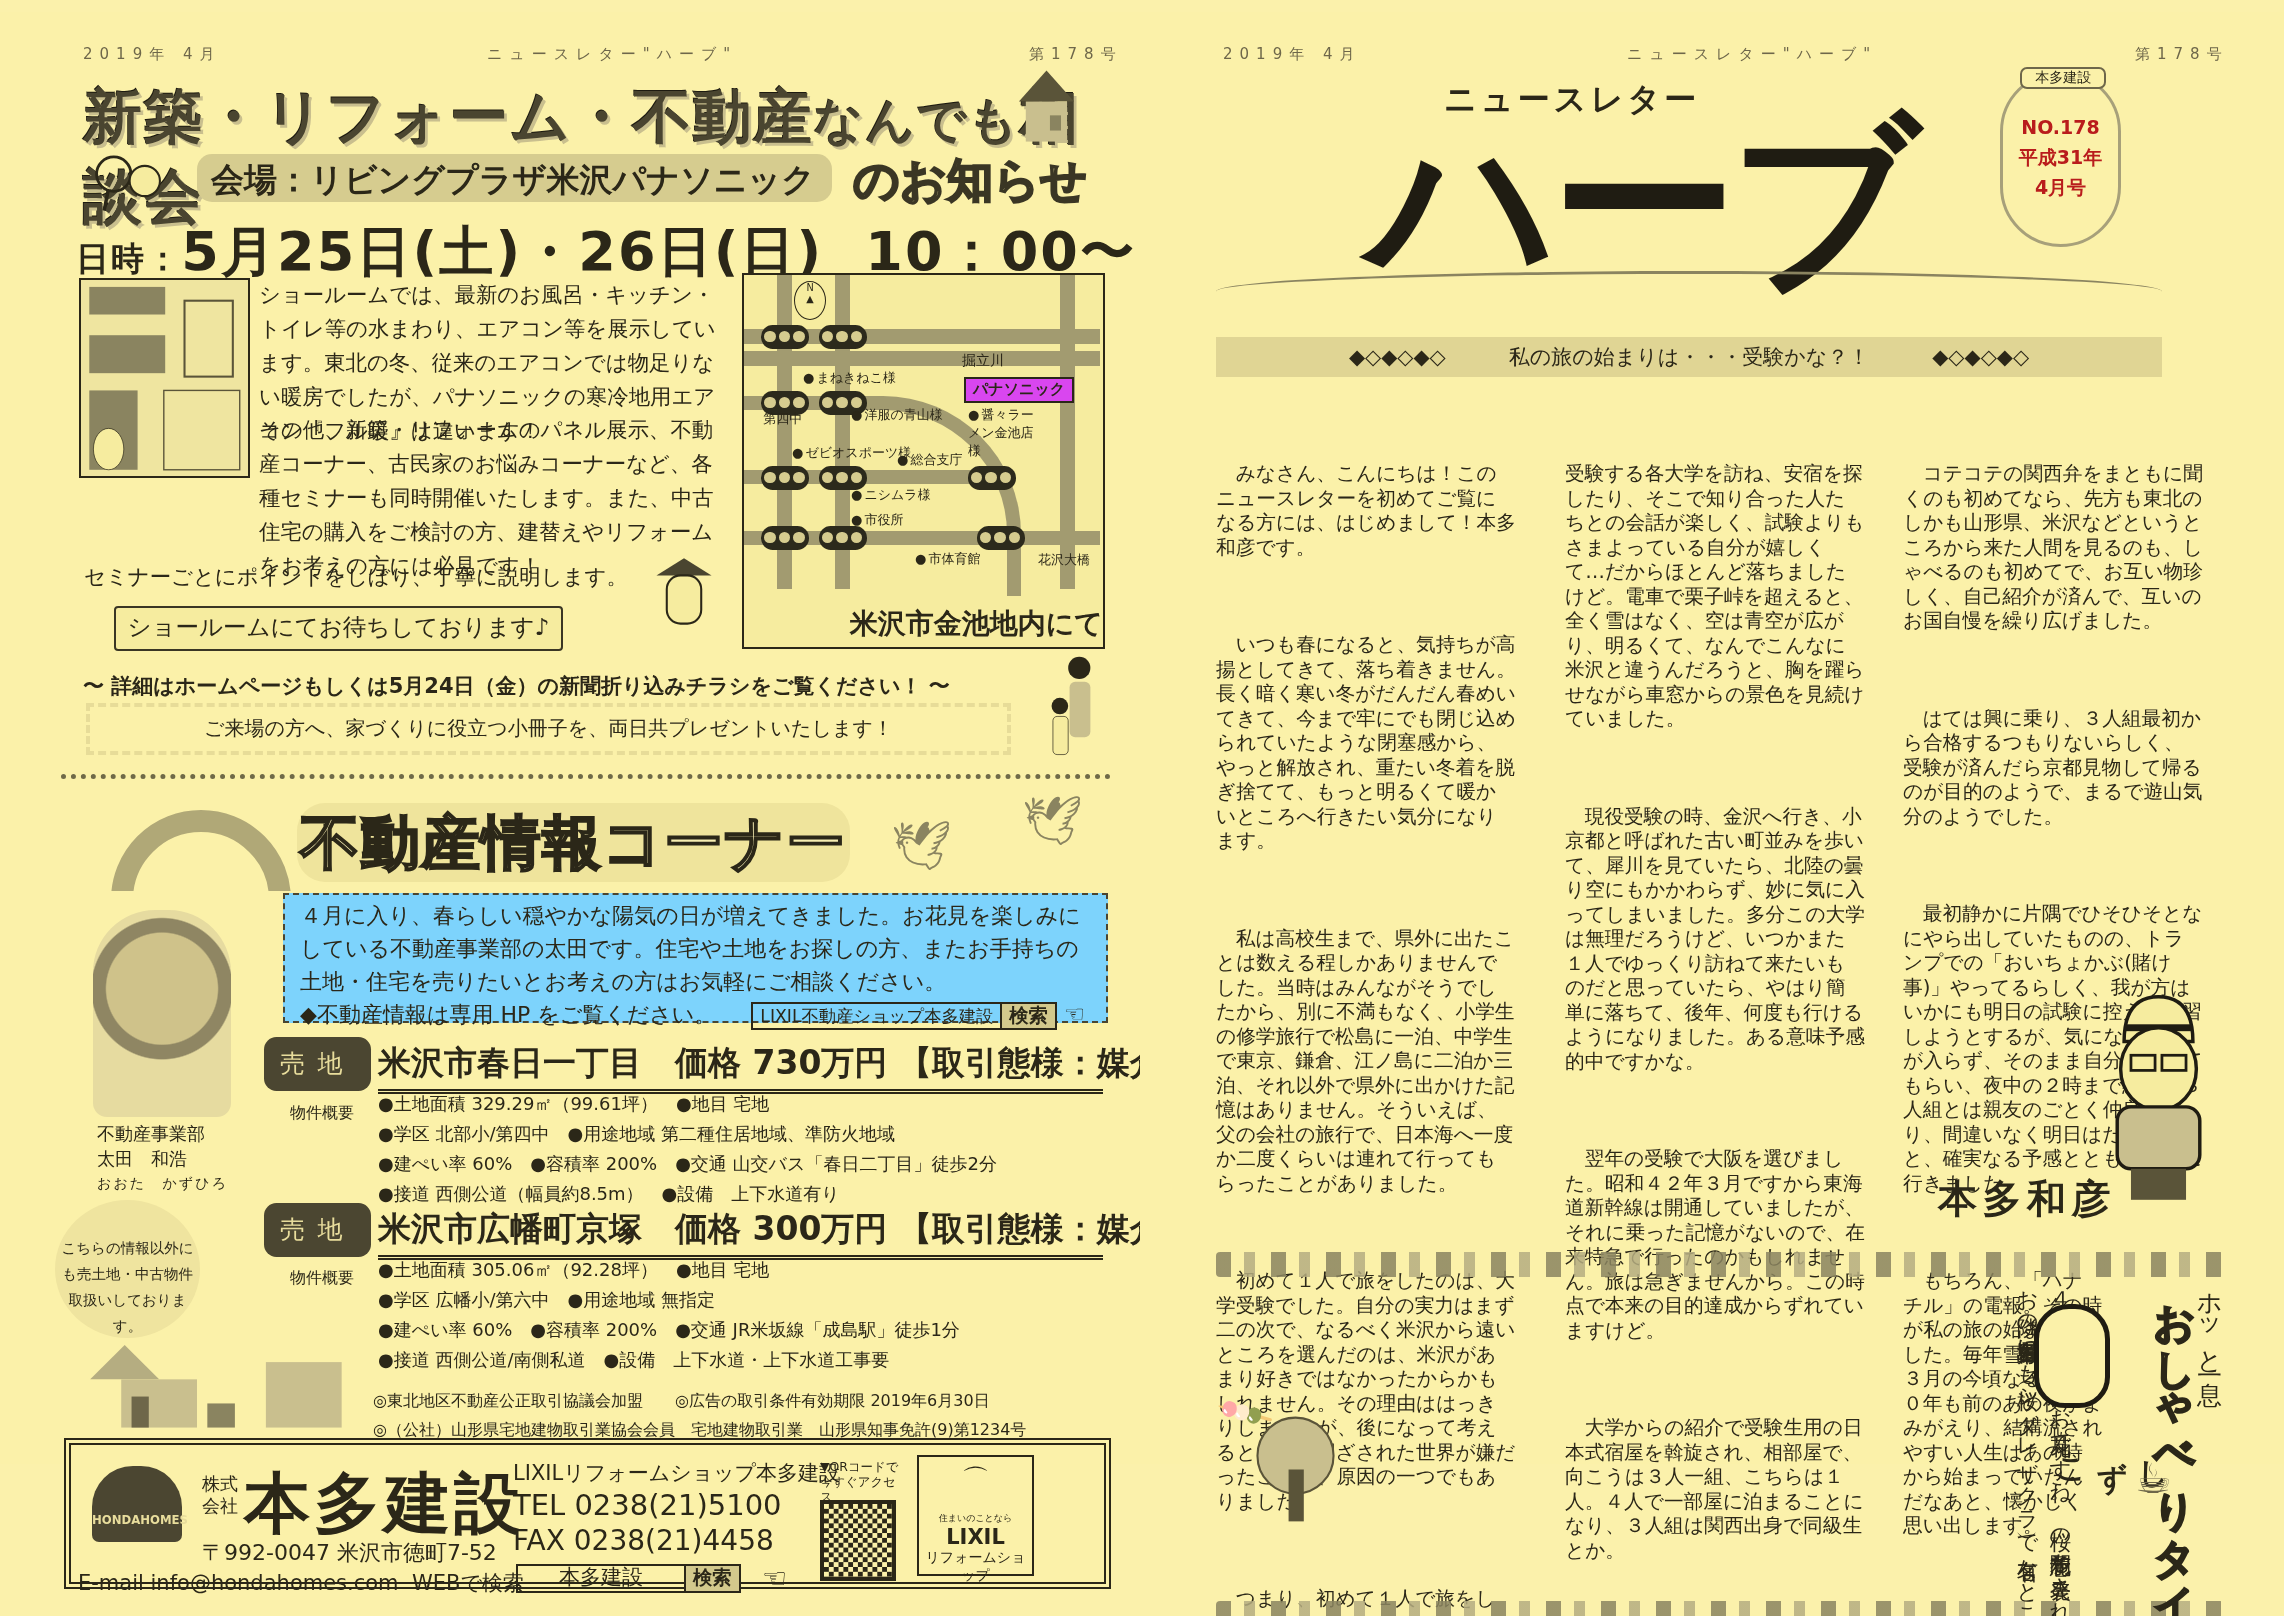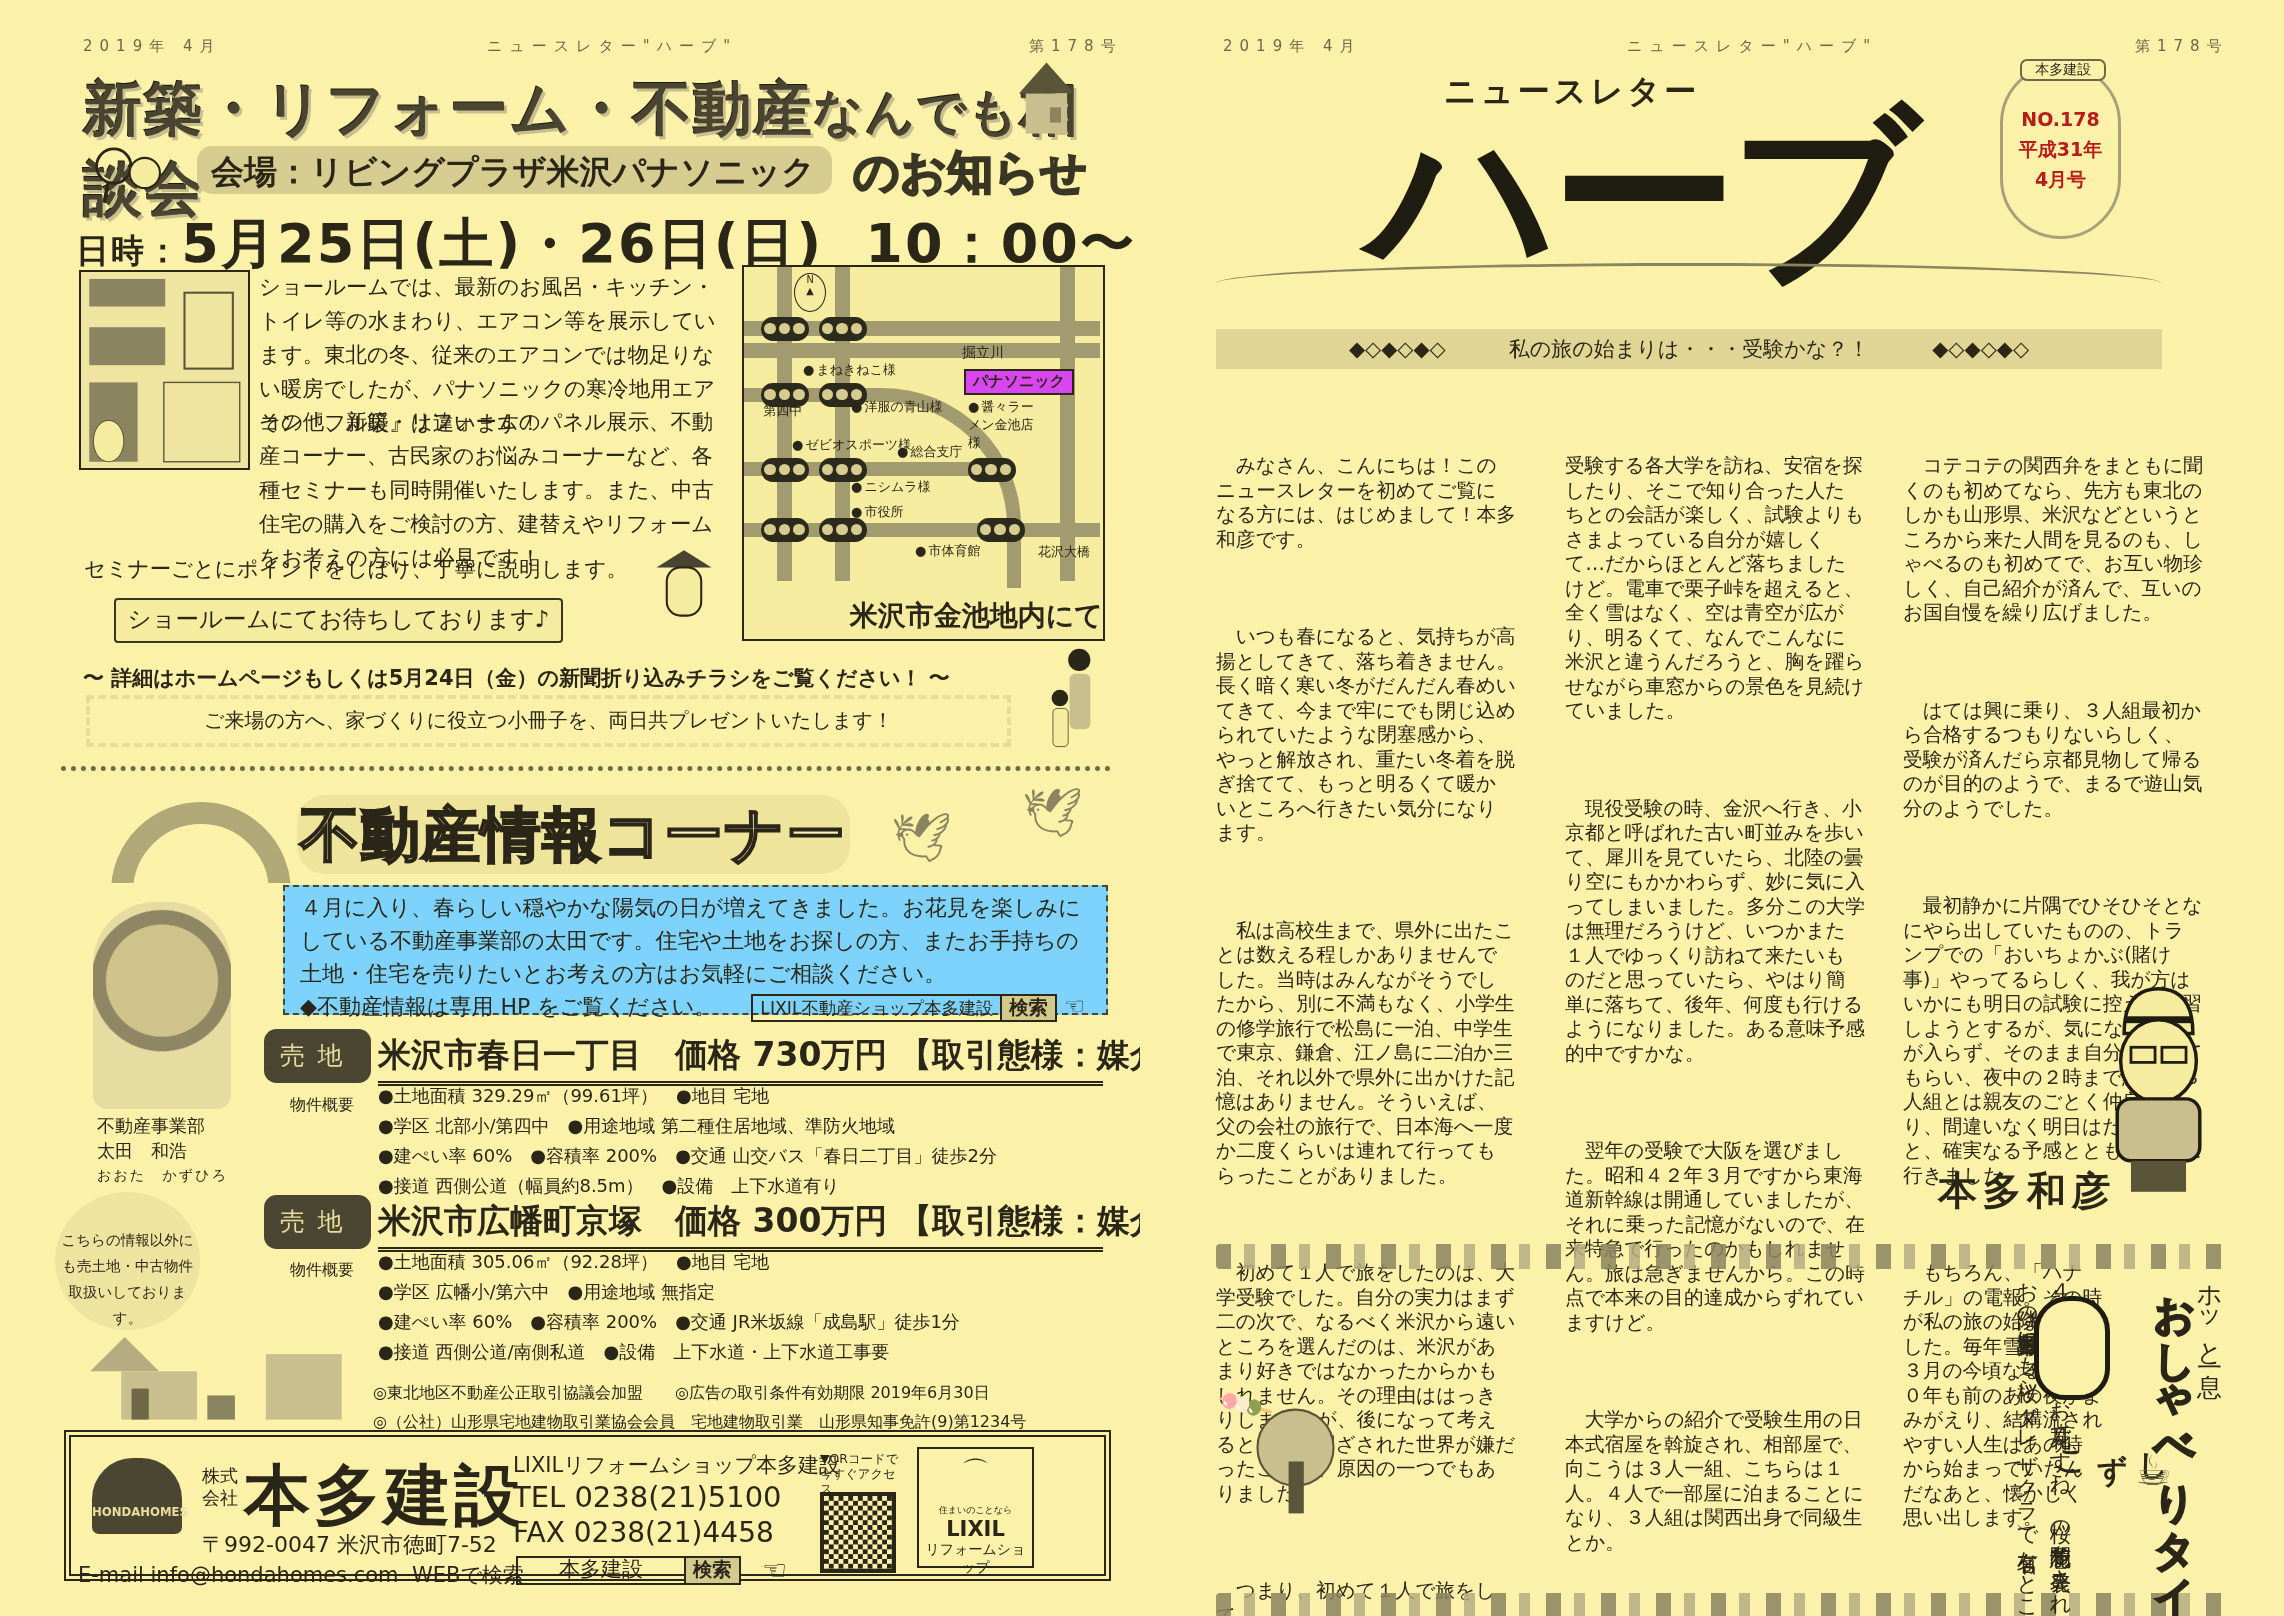--- a/index.html
+++ b/index.html
@@ -1,18 +1,18 @@
 <!DOCTYPE html>
 <html style="font-size:11px"><head>
 <meta charset="utf-8">
 <style>
 *{box-sizing:border-box;margin:0;padding:0}
 html,body{width:2284px;height:1616px;overflow:hidden;background:#fbf1ab}
 body{font-family:"DejaVu Sans","Liberation Sans",sans-serif;color:#2b2718;position:relative}
-.page{position:absolute;top:4px;height:1452px;background:#fbf1a9}
+.page{position:absolute;top:12px;height:1452px;background:#fbf1a9}
 #left{left:0;width:1140px}
 #right{left:1140px;width:1144px}
 .abs{position:absolute}
 .hdr{font-size:15px;letter-spacing:7px;color:#6e674a}
 
 .title1{left:83px;top:66px;font-size:59px;font-weight:bold;color:#4a4530;letter-spacing:1.4px;text-shadow:2.8px 2.8px 0 #c9bf8e, -0.7px -0.7px 0 #1d1a10}
 .title1 small{font-size:49px}
 .house{left:1012px;top:55px;width:69px;height:76px}
 .venue{left:197px;top:142px;width:635px;height:48px;background:#d6cc8f;border-radius:15px;font-size:33px;font-weight:bold;padding:4.1px 14px;color:#2b2718}
 .oshirase{left:853px;top:138px;font-size:46px;font-weight:bold;color:#d8cd90;-webkit-text-stroke:2.1px #3a3624}

